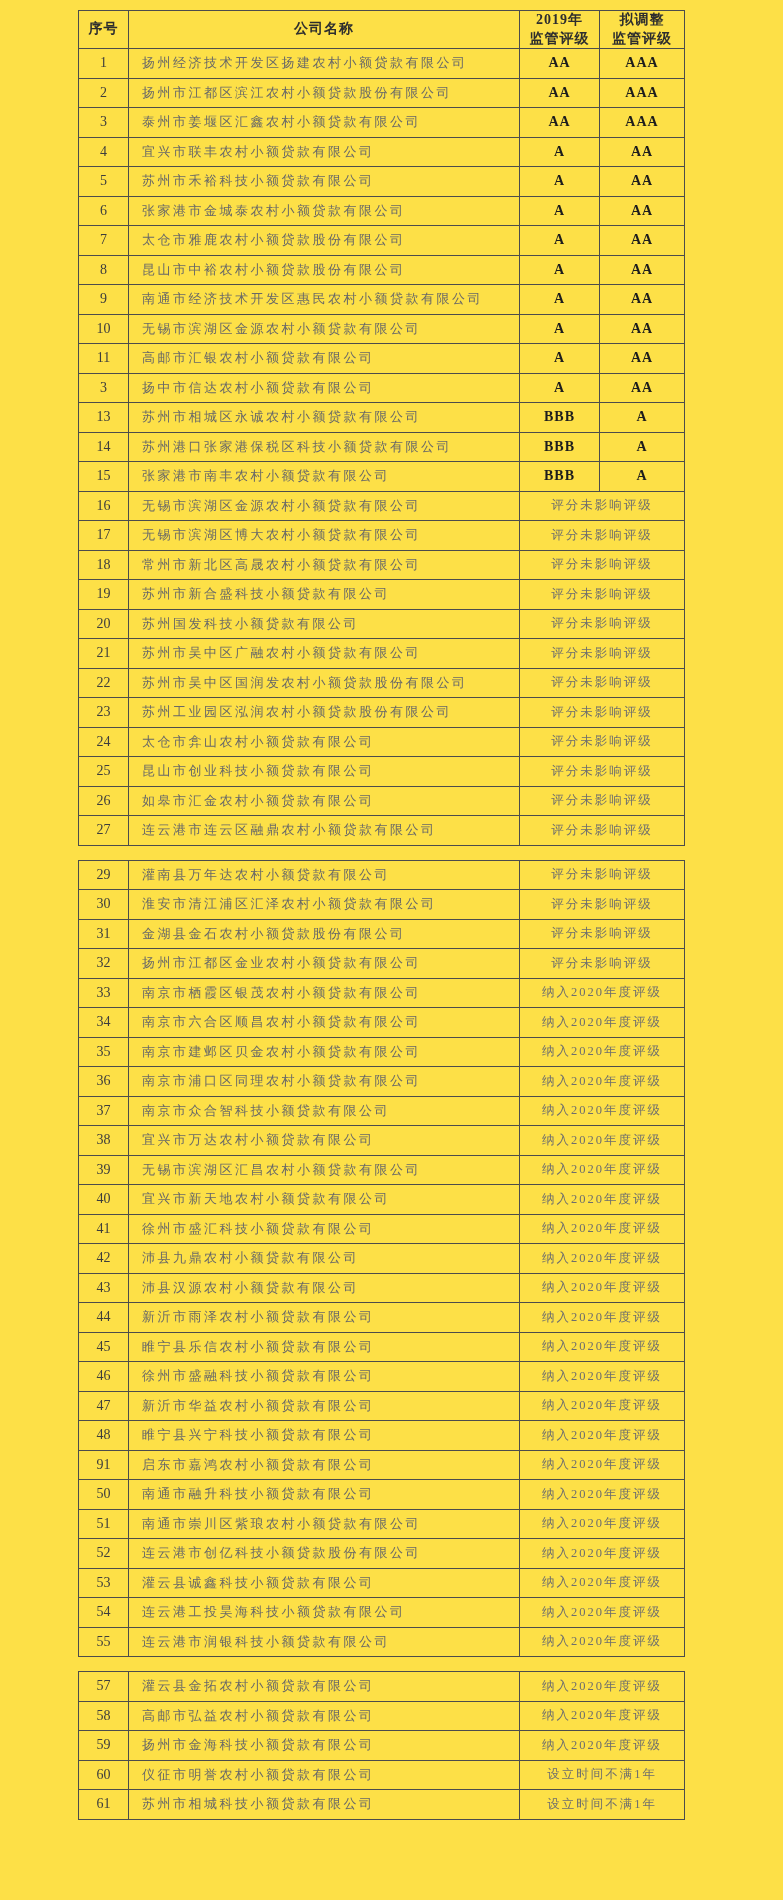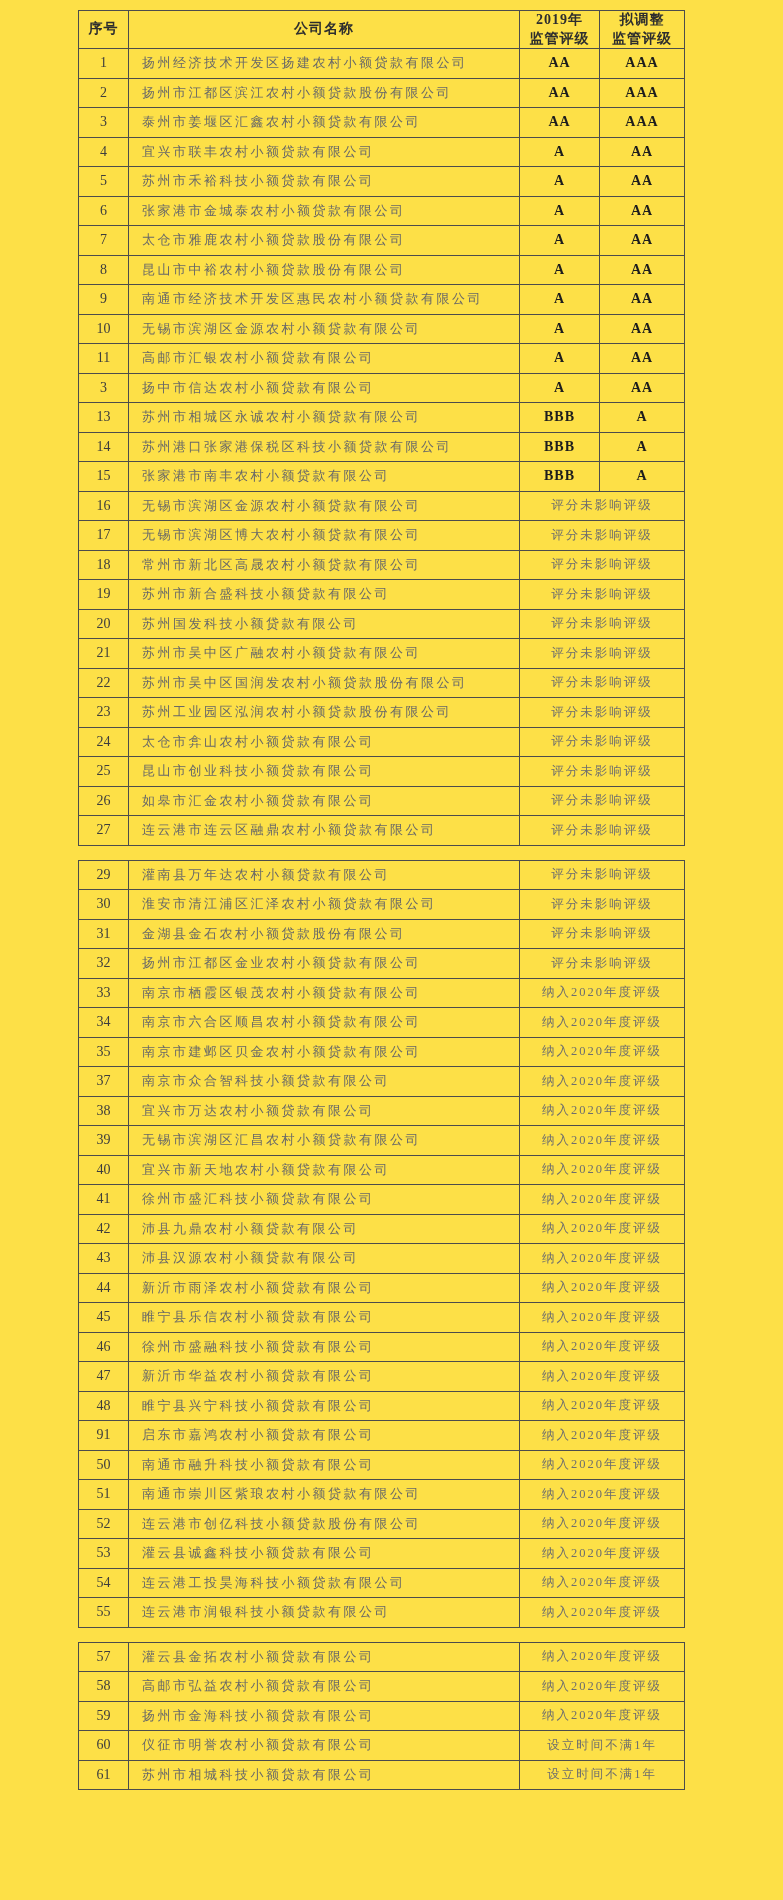--- a/index.html
+++ b/index.html
@@ -286,20 +286,25 @@
             <td class="no">34</td>
             <td class="name">南京市六合区顺昌农村小额贷款有限公司</td>
             <td class="note" colspan="2">纳入2020年度评级</td>
           </tr>
           <tr>
             <td class="no">35</td>
             <td class="name">南京市建邺区贝金农村小额贷款有限公司</td>
             <td class="note" colspan="2">纳入2020年度评级</td>
           </tr>
           <tr>
+            <td class="no">36</td>
+            <td class="name">南京市浦口区同理农村小额贷款有限公司</td>
+            <td class="note" colspan="2">纳入2020年度评级</td>
+          </tr>
+          <tr>
             <td class="no">37</td>
             <td class="name">南京市众合智科技小额贷款有限公司</td>
             <td class="note" colspan="2">纳入2020年度评级</td>
           </tr>
           <tr>
             <td class="no">38</td>
             <td class="name">宜兴市万达农村小额贷款有限公司</td>
             <td class="note" colspan="2">纳入2020年度评级</td>
           </tr>
           <tr>

